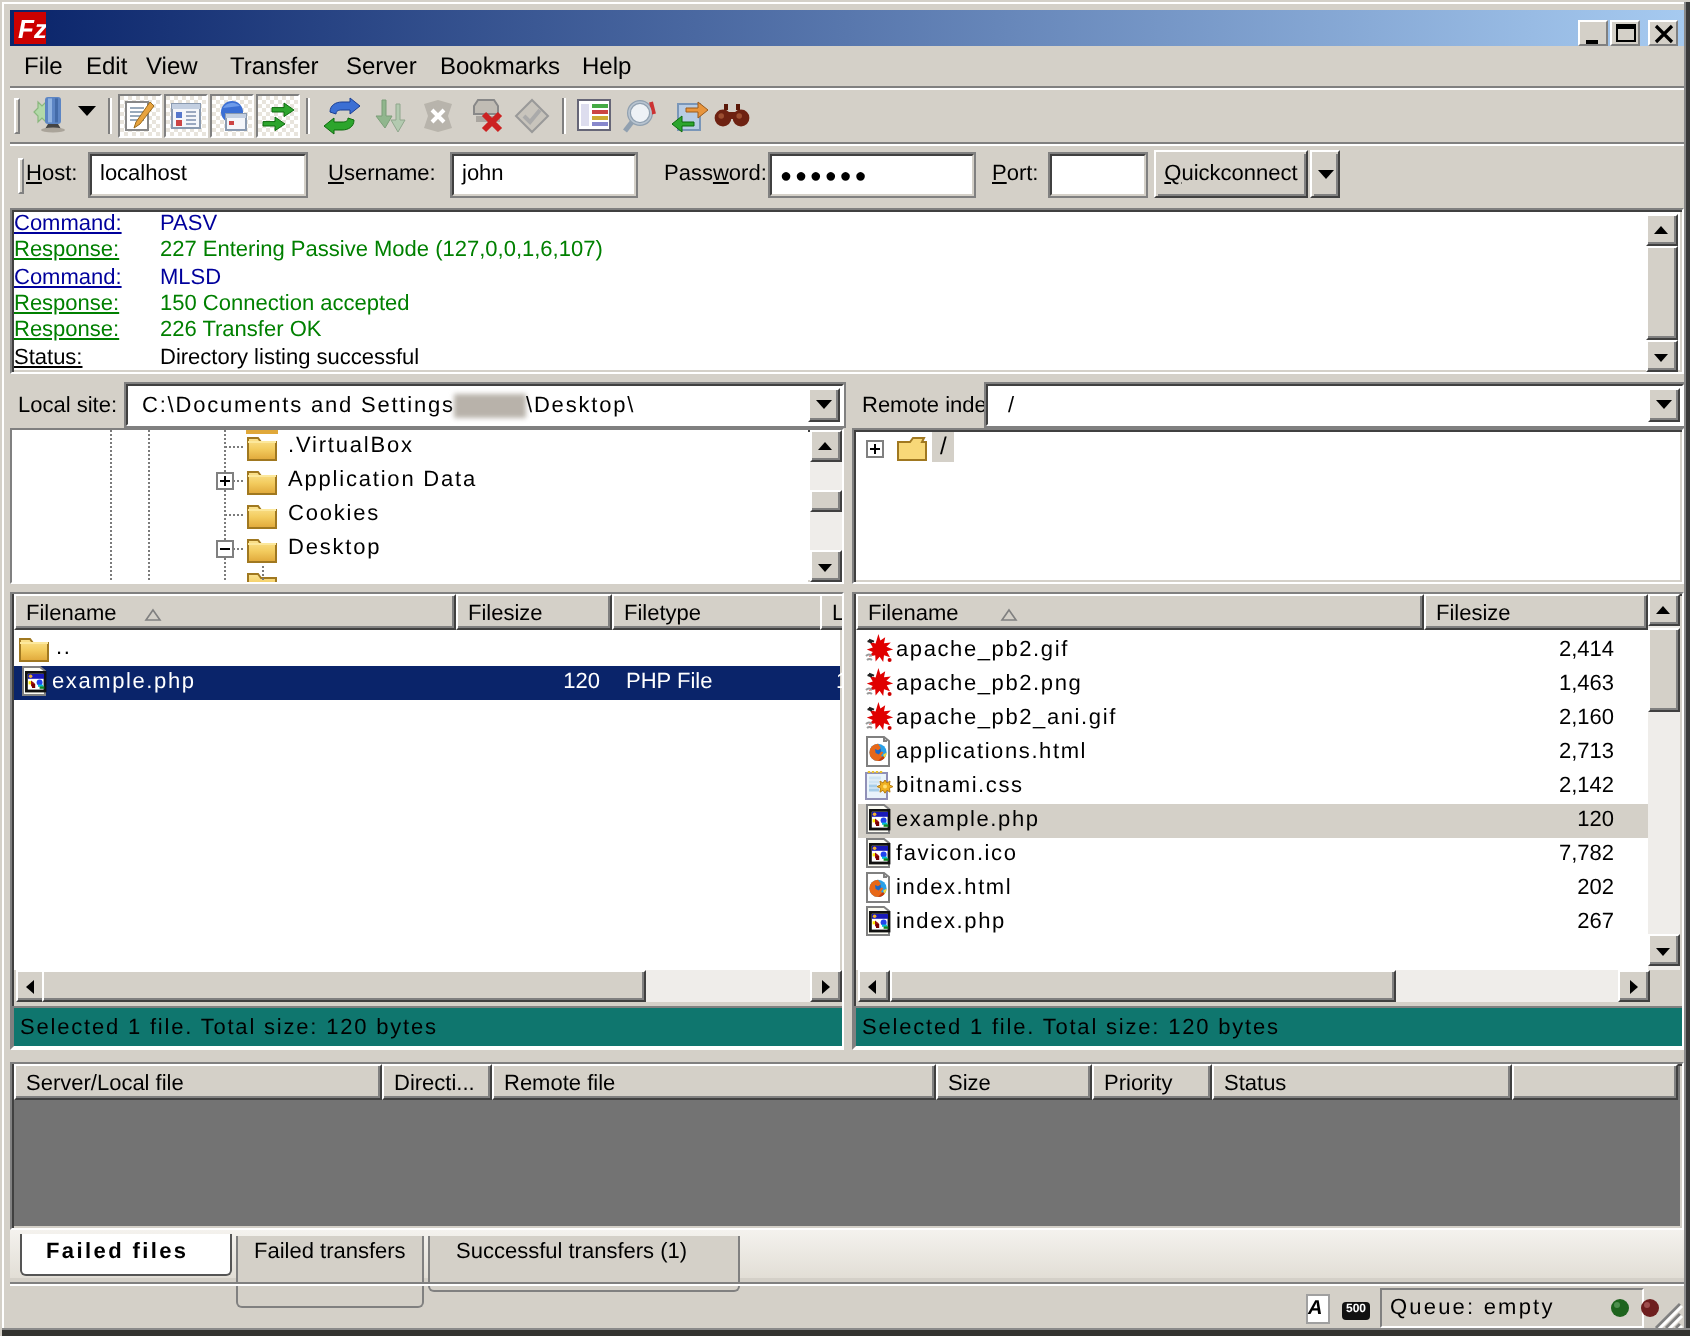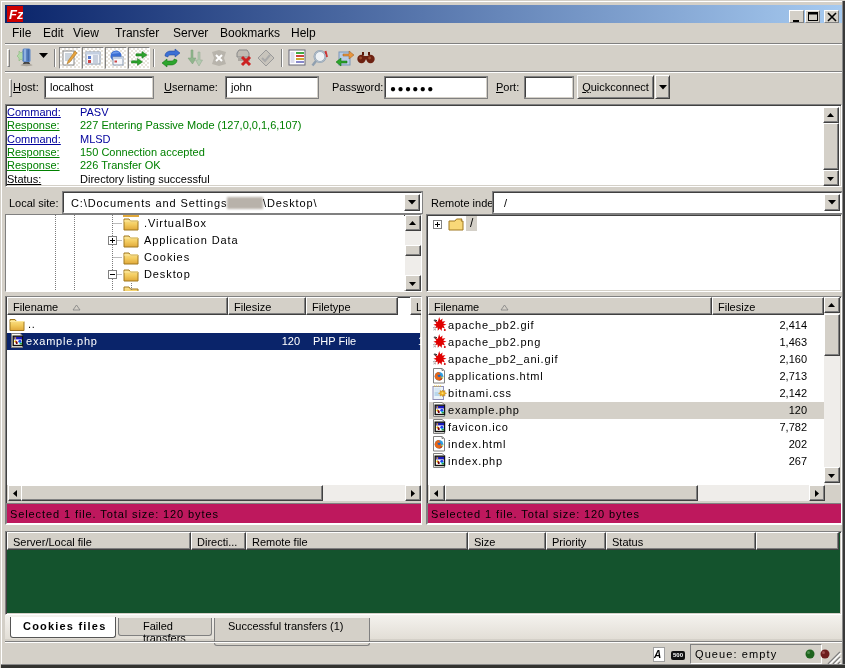--- a/index.html
+++ b/index.html
@@ -55,21 +55,21 @@
 .combobtn { position:absolute; top:1px; right:1px; width:16px; height:17px; background:#d4d0c8; border:1px solid #fff; border-bottom-color:#404040; border-right-color:#404040; box-shadow:inset -1px -1px 0 #808080; }
 .combobtn svg { position:absolute; left:3px; top:5px; }
 
 .hdrbtn { position:absolute; top:0; height:18px; white-space:nowrap; overflow:hidden; background:#d4d0c8; border-top:1px solid #fff; border-left:1px solid #fff; border-bottom:1px solid #404040; border-right:1px solid #404040; box-shadow:inset -1px -1px 0 #808080; padding:3px 4px 0 5px; }
 .r { text-align:left; }
 
 .frow { position:absolute; height:17px; left:0; }
 .ficon { position:absolute; left:2px; top:0px; width:16px; height:16px; }
 .fname { position:absolute; left:21px; top:2px; letter-spacing:0.8px; }
 
-.statpane { background:#be185d; border:1px solid #808080; border-bottom-color:#fff; border-right-color:#fff; padding:4px 0 0 3px; }
+.statpane { background:#0f766e; border:1px solid #808080; border-bottom-color:#fff; border-right-color:#fff; padding:4px 0 0 3px; }
 
 .tab { position:absolute; top:0; height:20px; background:#d4d0c8; border:1px solid #808080; border-top:none; padding-top:3px; text-align:left; }
 
 .dot { border-radius:50%; position:absolute; }
 </style>
 </head>
 <body>
 <div id="win">
   <svg width="0" height="0" style="position:absolute">
       <defs>
@@ -344,21 +344,21 @@
     <div class="abs" style="left:39px;top:1px;background:#d4d0c8;padding:0 4px;font-size:12px;height:15px">/</div>
   </div>
 
   <div class="abs sunken" style="left:4px;top:295px;width:417px;height:229px;background:#d4d0c8;overflow:hidden">
     <div class="abs" style="left:1px;top:1px;width:413px;height:187px;background:#fff"></div>
 
     <div class="hdrbtn" style="left:1px;width:221px">Filename<svg class="abs" style="left:64px;top:6px" width="9" height="7">
           <path d="M4.5 1 L8 6 H1 Z" fill="#d4d0c8" stroke="#808080" stroke-width="0.8"></path>
         </svg></div>
     <div class="hdrbtn r" style="left:222px;width:78px">Filesize</div>
-    <div class="hdrbtn" style="left:300px;width:92px">Filetype</div>
+    <div class="hdrbtn" style="left:300px;width:128px">Filetype</div>
     <div class="hdrbtn" style="left:404px;width:60px">Last modif</div>
 
     <div class="frow" style="top:19px;left:1px;width:413px">
       <svg class="ficon" width="16" height="15" viewBox="0 0 16 15">
           <path d="M1 3 h5 l1.5 2 H15 v9 H1 Z" fill="url(#fg)" stroke="#a07820"></path>
           <path d="M1 5 h14" stroke="#fce89c"></path>
         </svg>
       <span class="fname">..</span>
     </div>
     <div class="frow" style="top:36px;left:1px;width:413px;background:#0a246a;color:#fff">
@@ -545,33 +545,33 @@
     <div class="sbthumb" style="left:18px;top:188px;width:253px;height:16px"></div>
     <div class="sbbtn" style="left:382px;top:188px">
         <svg style="transform:rotate(90deg)" width="9" height="9">
           <path d="M4.5 2 L8 6 H1 Z" fill="#000"></path>
         </svg>
       </div>
 
     <div class="abs statpane ls" style="left:0px;top:206px;width:416px;height:21px">Selected 1 file. Total size: 120 bytes</div>
   </div>
 
-  <div class="abs sunken" style="left:4px;top:530px;width:837px;height:84px;background:#14532d">
+  <div class="abs sunken" style="left:4px;top:530px;width:837px;height:84px;background:#737373">
     <div class="hdrbtn" style="left:1px;width:184px">Server/Local file</div>
     <div class="hdrbtn" style="left:185px;width:55px">Directi...</div>
     <div class="hdrbtn" style="left:240px;width:222px">Remote file</div>
     <div class="hdrbtn r" style="left:462px;width:78px;padding-right:11px">Size</div>
     <div class="hdrbtn" style="left:540px;width:60px">Priority</div>
     <div class="hdrbtn" style="left:600px;width:150px">Status</div>
     <div class="hdrbtn" style="left:750px;width:83px"></div>
   </div>
 
   <div class="abs" style="left:4px;top:614px;width:837px;height:24px;background:linear-gradient(to bottom,#f4f2ee,#e2ded6)">
-    <div class="tab" style="left:5px;top:2px;width:106px;background:#fff;border-color:#555;font-weight:bold;z-index:2;height:21px;letter-spacing:1.2px;padding-left:12px;border-radius:0 0 3px 3px">Cookies files</div>
-    <div class="tab" style="left:113px;top:3px;height:18px;width:94px;padding-left:24px;padding-top:2px;border-radius:0 0 3px 3px">Failed transfers</div>
+    <div class="tab" style="left:5px;top:2px;width:106px;background:#fff;border-color:#555;font-weight:bold;z-index:2;height:21px;letter-spacing:1.2px;padding-left:12px;border-radius:0 0 3px 3px">Failed files</div>
+    <div class="tab" style="left:113px;top:3px;height:36px;width:94px;padding-left:8px;padding-top:2px;border-radius:0 0 3px 3px">Failed transfers</div>
     <div class="tab" style="left:209px;top:3px;height:28px;width:156px;padding-left:13px;padding-top:2px;border-radius:0 0 3px 3px">Successful transfers (1)</div>
   </div>
 
   <div class="abs" style="left:4px;top:640px;width:837px;height:24px;border-top:1px solid #808080;box-shadow:0 1px 0 #fff inset">
     <div class="abs" style="left:648px;top:5px;width:12px;height:15px;background:#fff;border:1px solid #a0a0a0">
         <span style="position:absolute;left:0px;top:1px;font-weight:bold;font-style:italic;font-size:10px">A</span>
       </div>
     <div class="abs" style="left:666px;top:9px;width:14px;height:9px;background:#111;border-radius:2px;color:#fff;font-size:6px;text-align:center;line-height:9px;font-weight:bold">500</div>
     <div class="abs sunken1" style="left:685px;top:2px;width:132px;height:20px;padding:3px 12px 0 4px;letter-spacing:1.1px">Queue: empty</div>
     <div class="dot" style="left:805px;top:649px;"></div>

